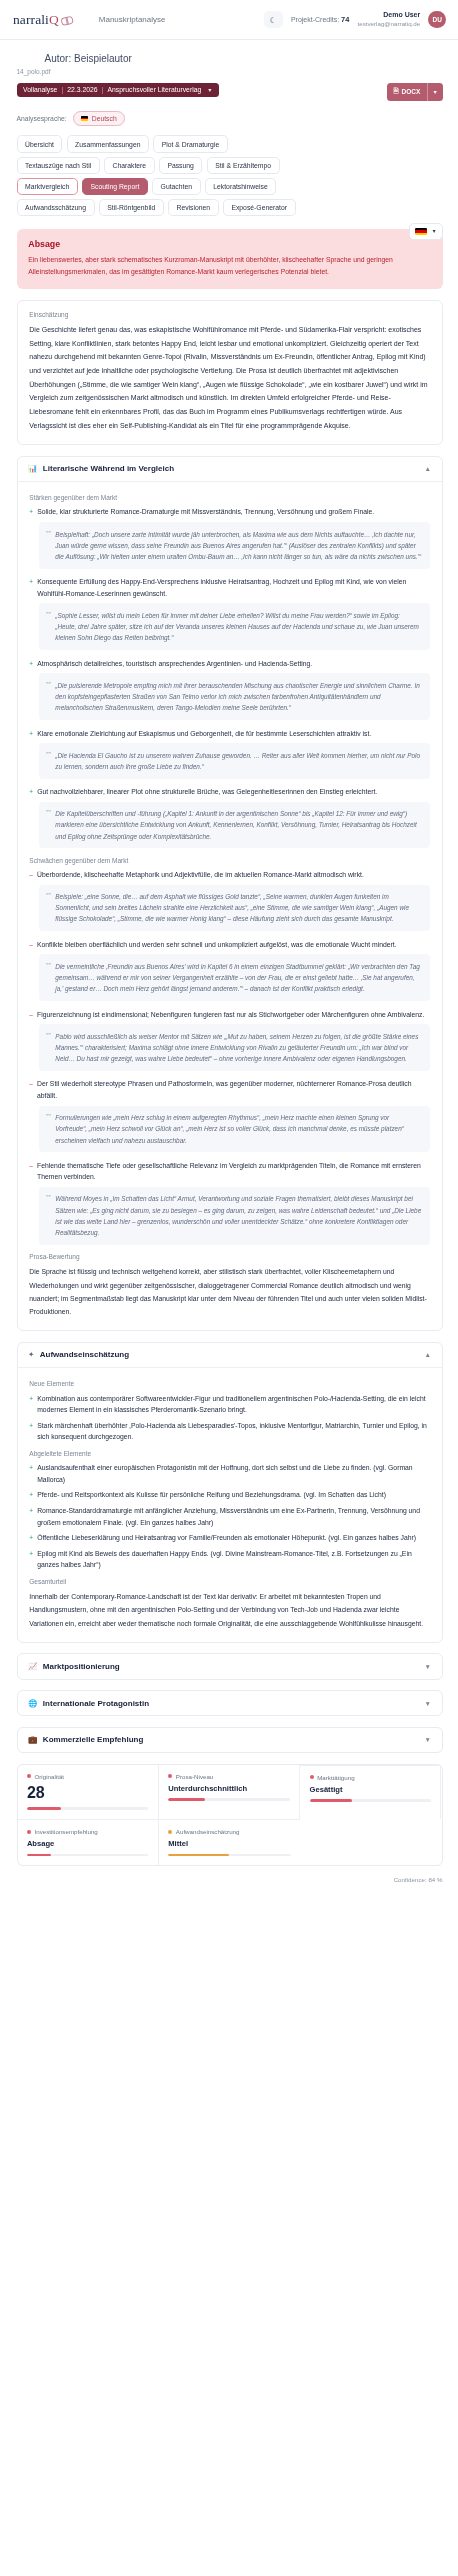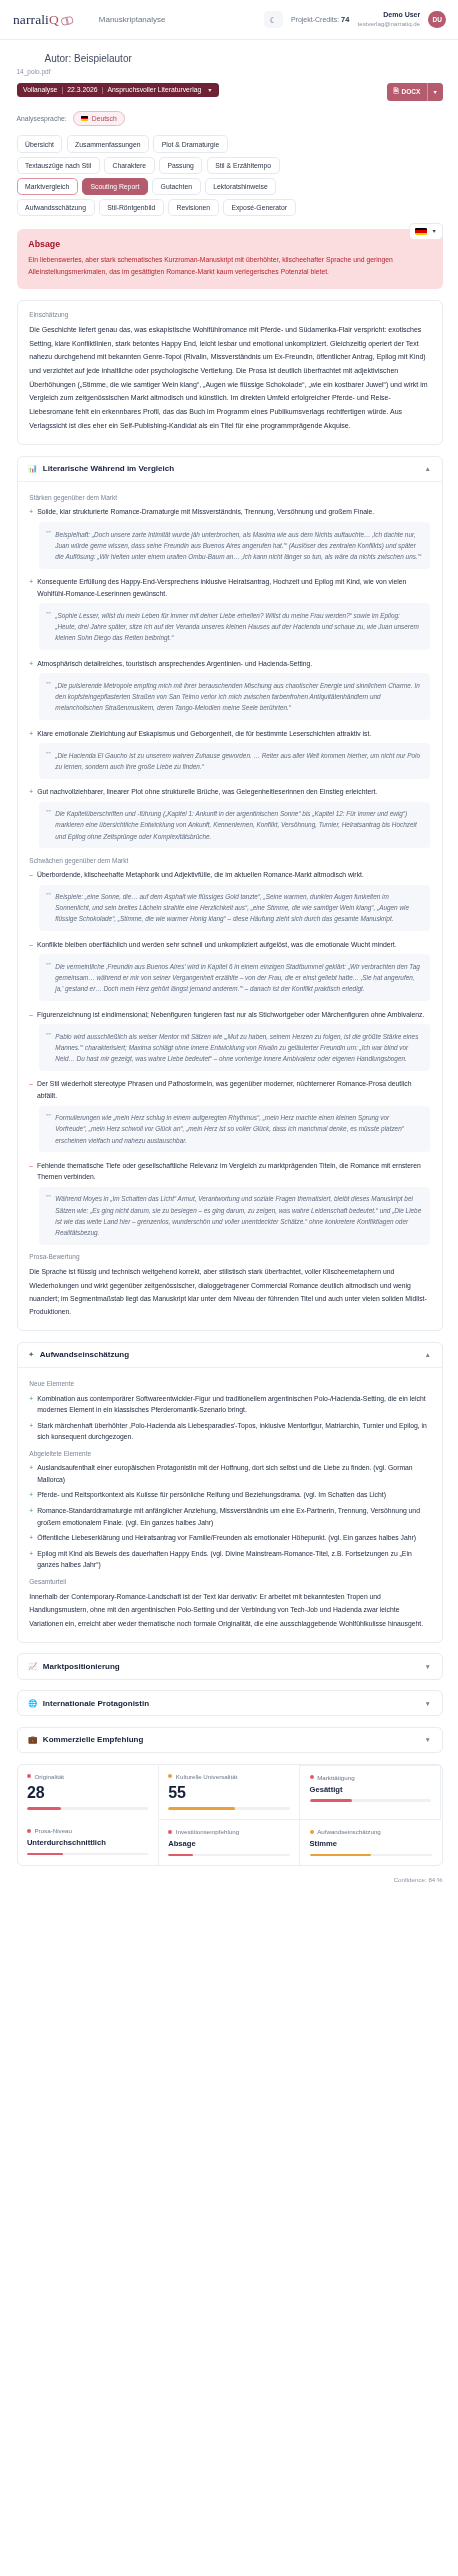--- a/index.html
+++ b/index.html
@@ -525,64 +525,54 @@
           <span class="dot" style="background:#e05a6b"></span>
           <span class="score-name">Originalität</span>
         </div>
         <div class="score-val">28</div>
         <div class="bar">
           <i style="width:28%;background:#e05a6b"></i>
         </div>
       </div>
       <div class="score-cell">
         <div class="score-top">
-          <span class="dot" style="background:#e8a13c"></span>
-          <span class="score-name">Kulturelle Universalität</span>
-        </div>
-        <div class="score-val">55</div>
+          <span class="dot" style="background:#e05a6b"></span>
+          <span class="score-name">Prosa-Niveau</span>
+        </div>
+        <div class="score-val sm">Unterdurchschnittlich</div>
         <div class="bar">
-          <i style="width:55%;background:#e8a13c"></i>
+          <i style="width:30%;background:#e05a6b"></i>
         </div>
       </div>
       <div class="score-cell row2">
         <div class="score-top">
           <span class="dot" style="background:#e05a6b"></span>
           <span class="score-name">Markttätigung</span>
         </div>
         <div class="score-val sm">Gesättigt</div>
         <div class="bar">
           <i style="width:35%;background:#e05a6b"></i>
         </div>
       </div>
-      <div class="score-cell">
-        <div class="score-top">
-          <span class="dot" style="background:#e05a6b"></span>
-          <span class="score-name">Prosa-Niveau</span>
-        </div>
-        <div class="score-val sm">Unterdurchschnittlich</div>
-        <div class="bar">
-          <i style="width:30%;background:#e05a6b"></i>
-        </div>
-      </div>
       <div class="score-cell row2">
         <div class="score-top">
           <span class="dot" style="background:#e05a6b"></span>
           <span class="score-name">Investitionsempfehlung</span>
         </div>
         <div class="score-val sm">Absage</div>
         <div class="bar">
           <i style="width:20%;background:#e05a6b"></i>
         </div>
       </div>
       <div class="score-cell row2">
         <div class="score-top">
           <span class="dot" style="background:#e8a13c"></span>
           <span class="score-name">Aufwandseinschätzung</span>
         </div>
-        <div class="score-val sm">Stimme</div>
+        <div class="score-val sm">Mittel</div>
         <div class="bar">
           <i style="width:50%;background:#e8a13c"></i>
         </div>
       </div>
     </div>
 
   <div class="confidence">Confidence: 84 %</div>
 </div>
 
 

